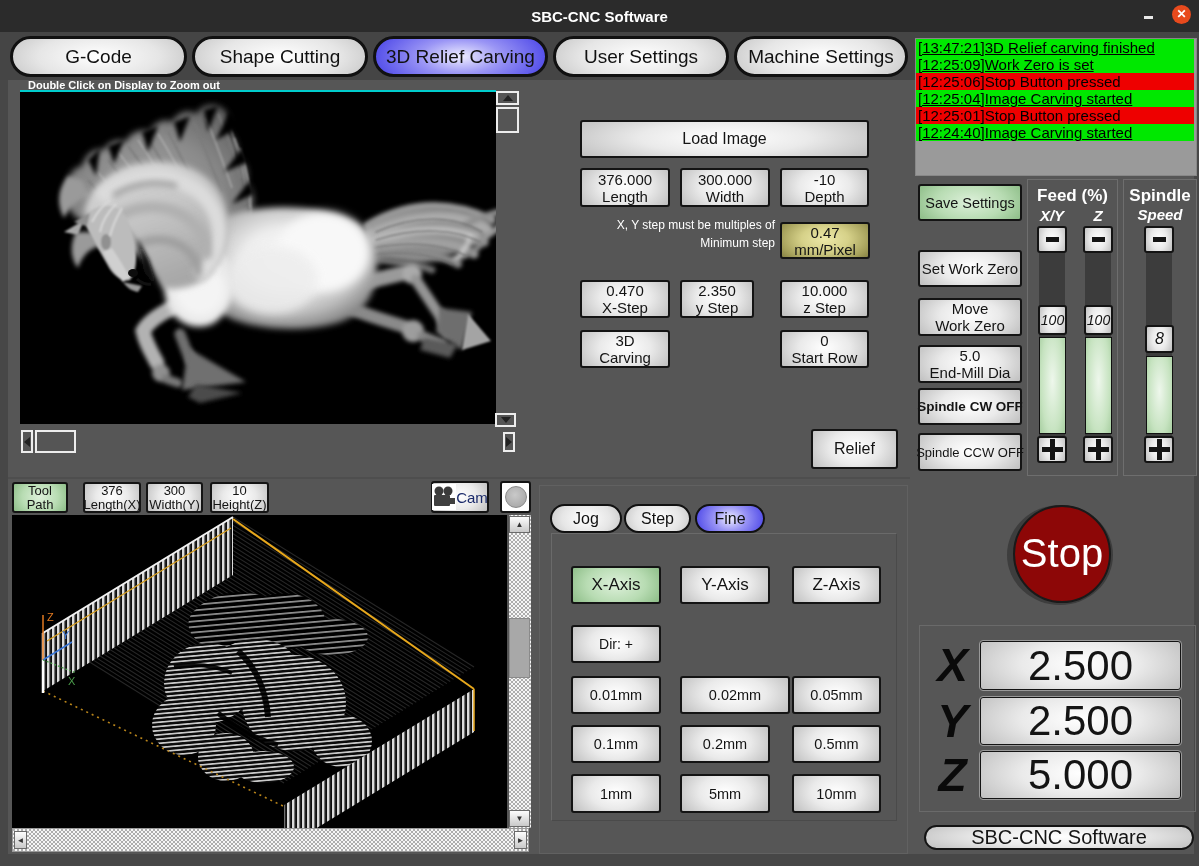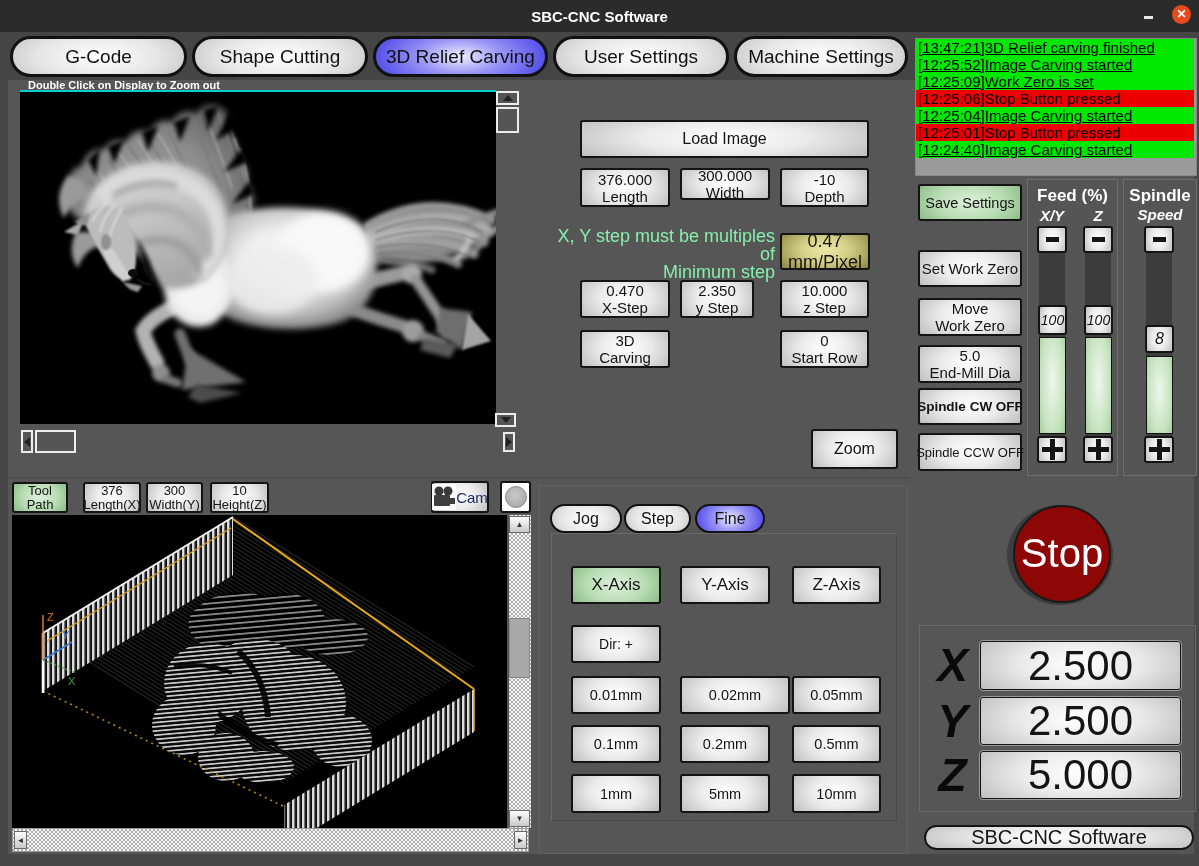--- a/index.html
+++ b/index.html
@@ -39,21 +39,20 @@
 <div class="abs mainbg"></div>
 <div class="abs" style="left:8px; top:477px; width:902px; height:2px; background:#4e4e4e;"></div>
 <div class="abs tab" style="left:10px; width:177px;">G-Code</div>
 <div class="abs tab" style="left:192px; width:176px;">Shape Cutting</div>
 <div class="abs tab tabsel" style="left:373px; width:175px;">3D Relief Carving</div>
 <div class="abs tab" style="left:553px; width:176px;">User Settings</div>
 <div class="abs tab" style="left:734px; width:174px;">Machine Settings</div>
 
 <div class="abs log">
   <div class="logline lgreen">[13:47:21]3D Relief carving finished</div>
-  <div class="logline lgreen">[12:25:52]Image Carving started</div>
   <div class="logline lgreen">[12:25:09]Work Zero is set</div>
   <div class="logline lred">[12:25:06]Stop Button pressed</div>
   <div class="logline lgreen">[12:25:04]Image Carving started</div>
   <div class="logline lred">[12:25:01]Stop Button pressed</div>
   <div class="logline lgreen">[12:24:40]Image Carving started</div>
 </div>
 
 <div class="abs" style="left:28px; top:79px; width:400px; height:13px; color:#fff; font-size:11px; font-weight:bold;">Double Click on Display to Zoom out</div>
 <div class="abs" style="left:20px; top:90px; width:476px; height:2px; background:#00cdcd;"></div>
 <div class="abs" id="imgdisp" style="left:20px; top:92px; width:476px; height:332px; background:#000;">
@@ -215,30 +214,30 @@
 <div class="abs wbox" style="left:21px; top:430px; width:12px; height:23px;">
     <div style="width:0;height:0;border-top:5px solid transparent;border-bottom:5px solid transparent;border-right:6px solid #222;"></div>
   </div>
 <div class="abs wbox" style="left:35px; top:430px; width:41px; height:23px;"></div>
 <div class="abs wbox" style="left:503px; top:432px; width:12px; height:20px;">
     <div style="width:0;height:0;border-top:5px solid transparent;border-bottom:5px solid transparent;border-left:6px solid #222;"></div>
   </div>
 
 <div class="abs btn" style="left:580px; top:120px; width:289px; height:38px; font-size:16px;">Load Image</div>
 <div class="abs btn" style="left:580px; top:168px; width:90px; height:39px; font-size:15px;">376.000<br>Length</div>
-<div class="abs btn" style="left:680px; top:168px; width:90px; height:32px; font-size:15px;">300.000<br>Width</div>
+<div class="abs btn" style="left:680px; top:168px; width:90px; height:39px; font-size:15px;">300.000<br>Width</div>
 <div class="abs btn" style="left:780px; top:168px; width:89px; height:39px; font-size:15px;">-10<br>Depth</div>
-<div class="abs" style="left:540px; top:227px; width:235px; height:36px; color:#86efac; font-size:18px; text-align:right; line-height:18px;">X, Y step must be multiples of<br>Minimum step</div>
-<div class="abs btn olivebtn" style="left:780px; top:233px; width:90px; height:37px; font-size:18px;">0.47<br>mm/Pixel</div>
+<div class="abs" style="left:540px; top:216px; width:235px; height:36px; color:#ffffff; font-size:12px; text-align:right; line-height:18px;">X, Y step must be multiples of<br>Minimum step</div>
+<div class="abs btn olivebtn" style="left:780px; top:222px; width:90px; height:37px; font-size:15px;">0.47<br>mm/Pixel</div>
 <div class="abs btn" style="left:580px; top:280px; width:90px; height:38px; font-size:15px;">0.470<br>X-Step</div>
 <div class="abs btn" style="left:680px; top:280px; width:74px; height:38px; font-size:15px;">2.350<br>y Step</div>
 <div class="abs btn" style="left:780px; top:280px; width:89px; height:38px; font-size:15px;">10.000<br>z Step</div>
 <div class="abs btn" style="left:580px; top:330px; width:90px; height:38px; font-size:15px;">3D<br>Carving</div>
 <div class="abs btn" style="left:780px; top:330px; width:89px; height:38px; font-size:15px;">0<br>Start Row</div>
-<div class="abs btn" style="left:811px; top:429px; width:87px; height:40px; font-size:16px;">Zoom</div>
+<div class="abs btn" style="left:811px; top:429px; width:87px; height:40px; font-size:16px;">Relief</div>
 
 <div class="abs btn greenbtn" style="left:918px; top:184px; width:104px; height:37px; font-size:14.5px;">Save Settings</div>
 <div class="abs btn" style="left:918px; top:250px; width:104px; height:37px; font-size:15px;">Set Work Zero</div>
 <div class="abs btn" style="left:918px; top:298px; width:104px; height:38px; font-size:15px;">Move<br>Work Zero</div>
 <div class="abs btn" style="left:918px; top:345px; width:104px; height:38px; font-size:15px;">5.0<br>End-Mill Dia</div>
 <div class="abs btn" style="left:918px; top:388px; width:104px; height:37px; font-size:13.5px; white-space:nowrap;font-weight:bold;">Spindle CW OFF</div>
 <div class="abs btn" style="left:918px; top:433px; width:104px; height:38px; font-size:13px; white-space:nowrap;">Spindle CCW OFF</div>
 
 <div class="abs" style="left:1027px; top:179px; width:91px; height:297px; border:1px solid #6e6e6e; background:#555;"></div>
 <div class="abs" style="left:1123px; top:179px; width:74px; height:297px; border:1px solid #6e6e6e; background:#555;"></div>

